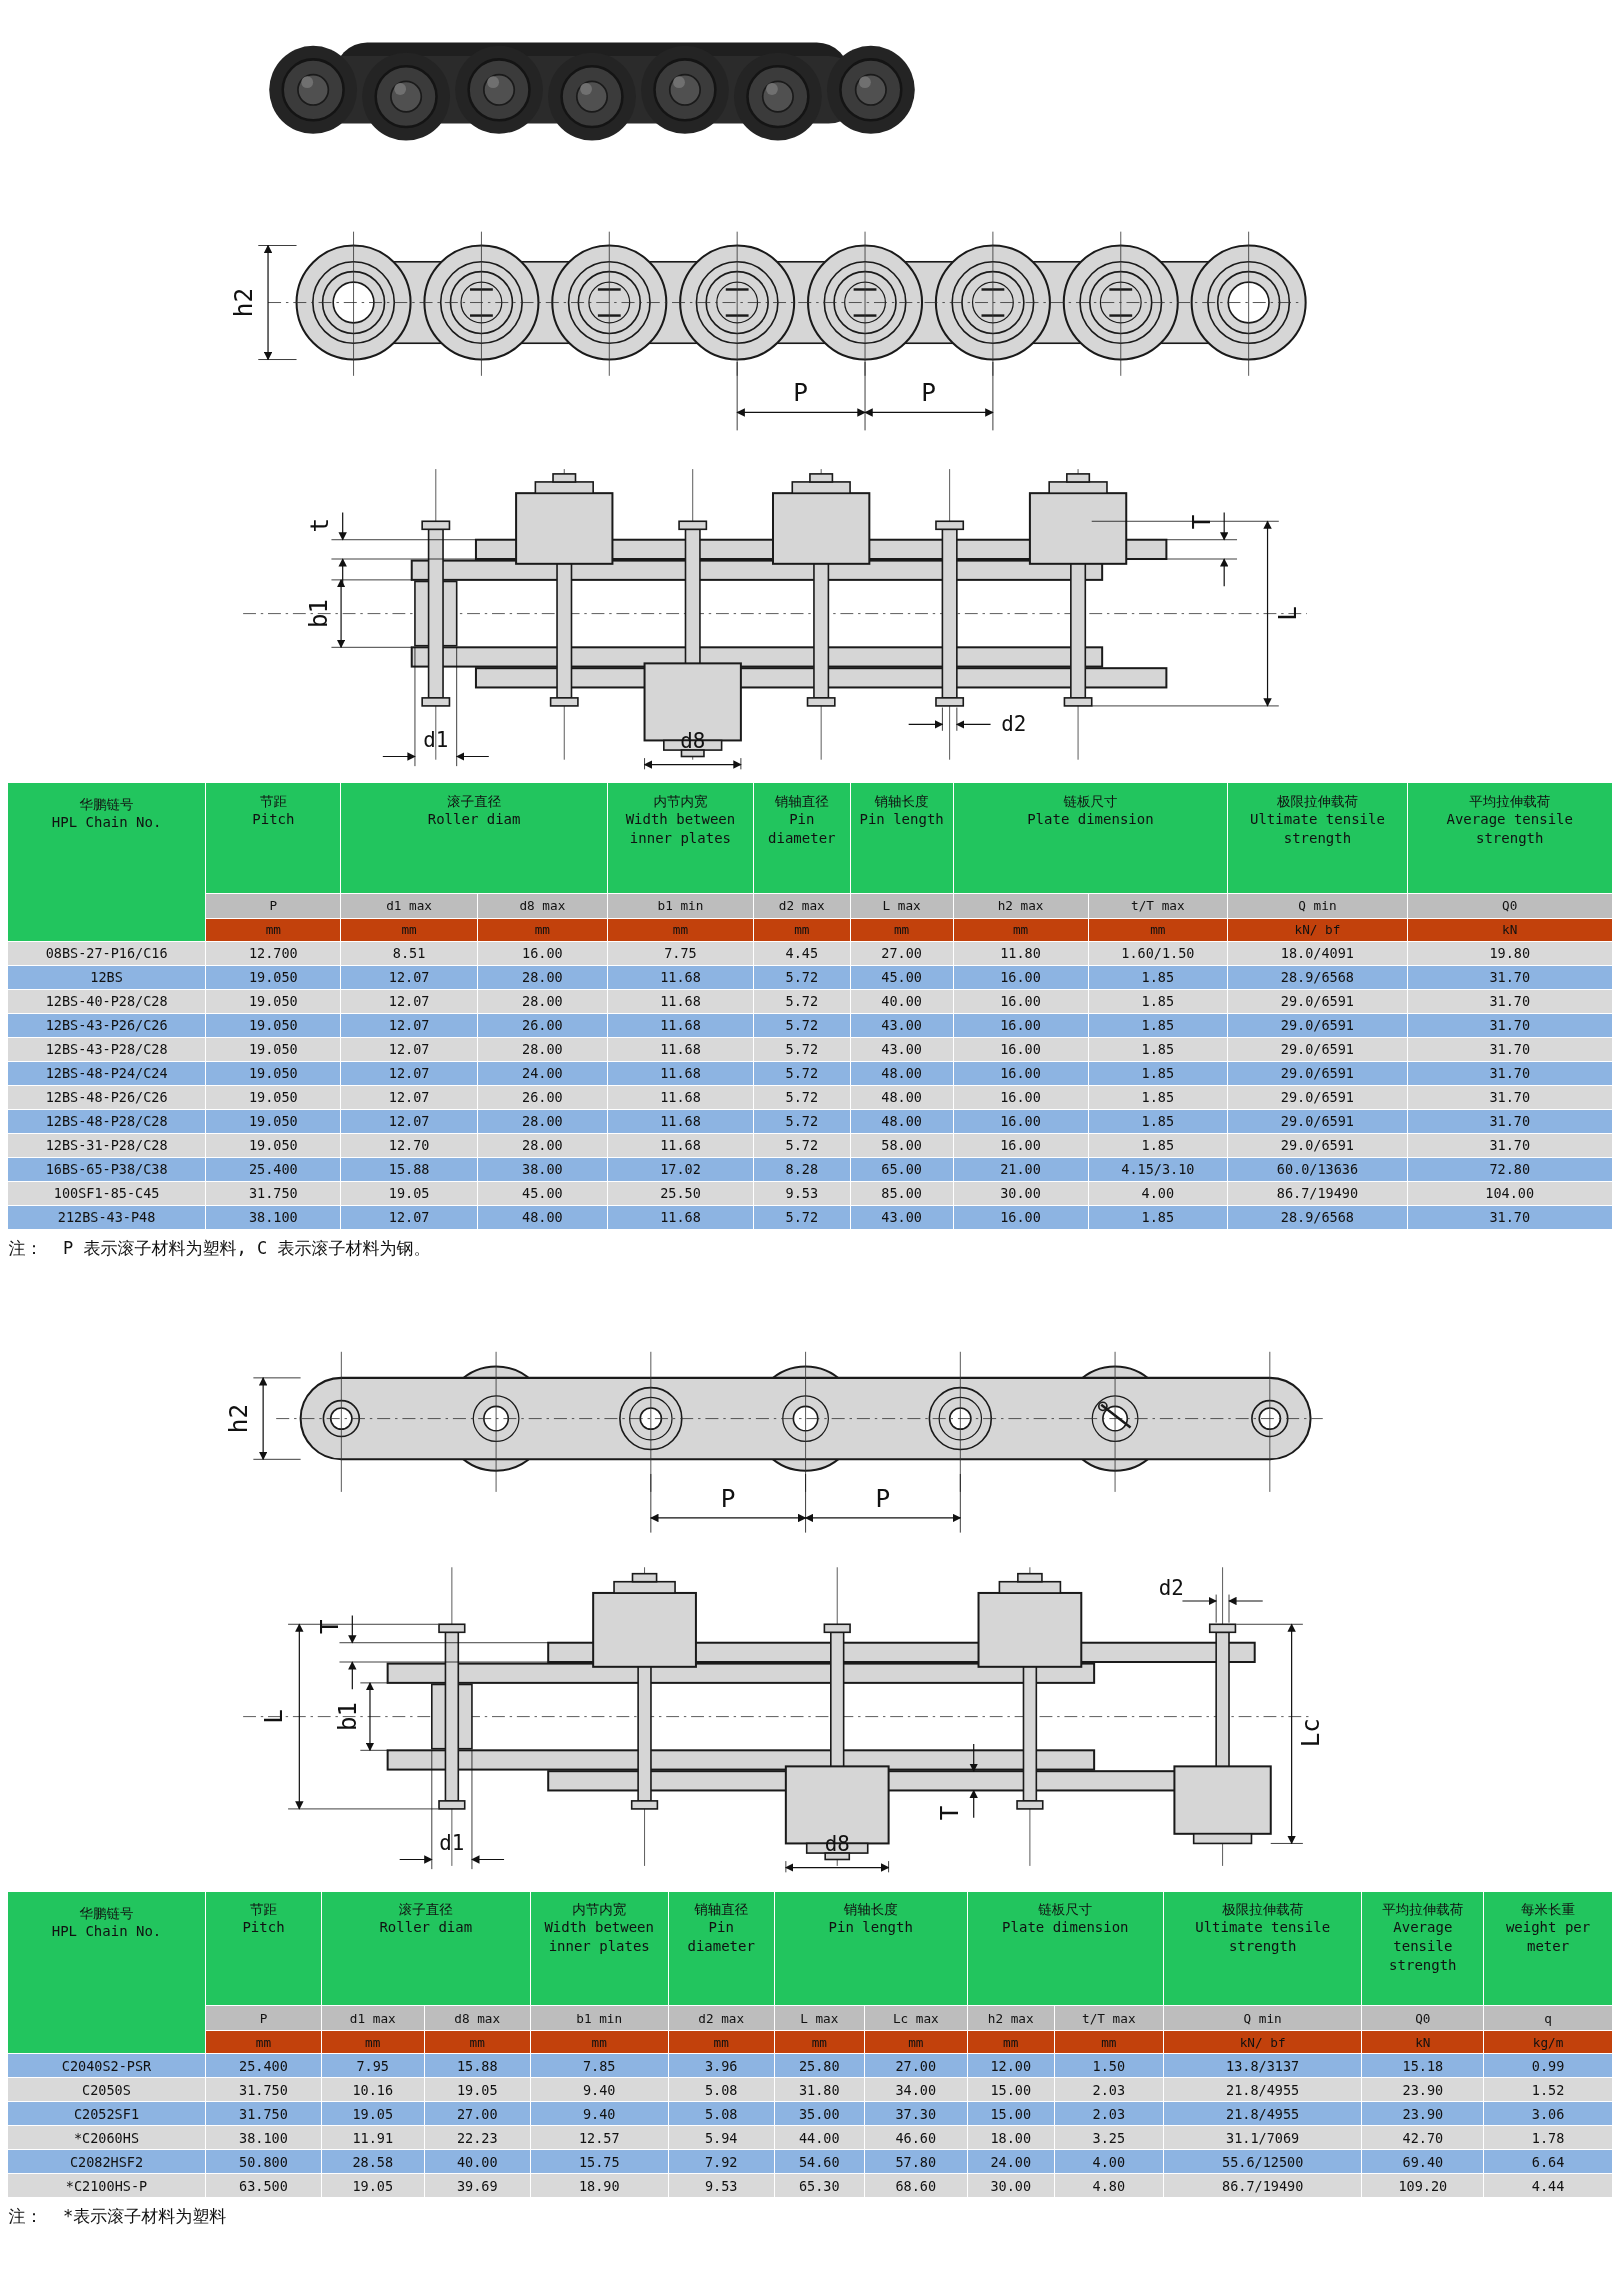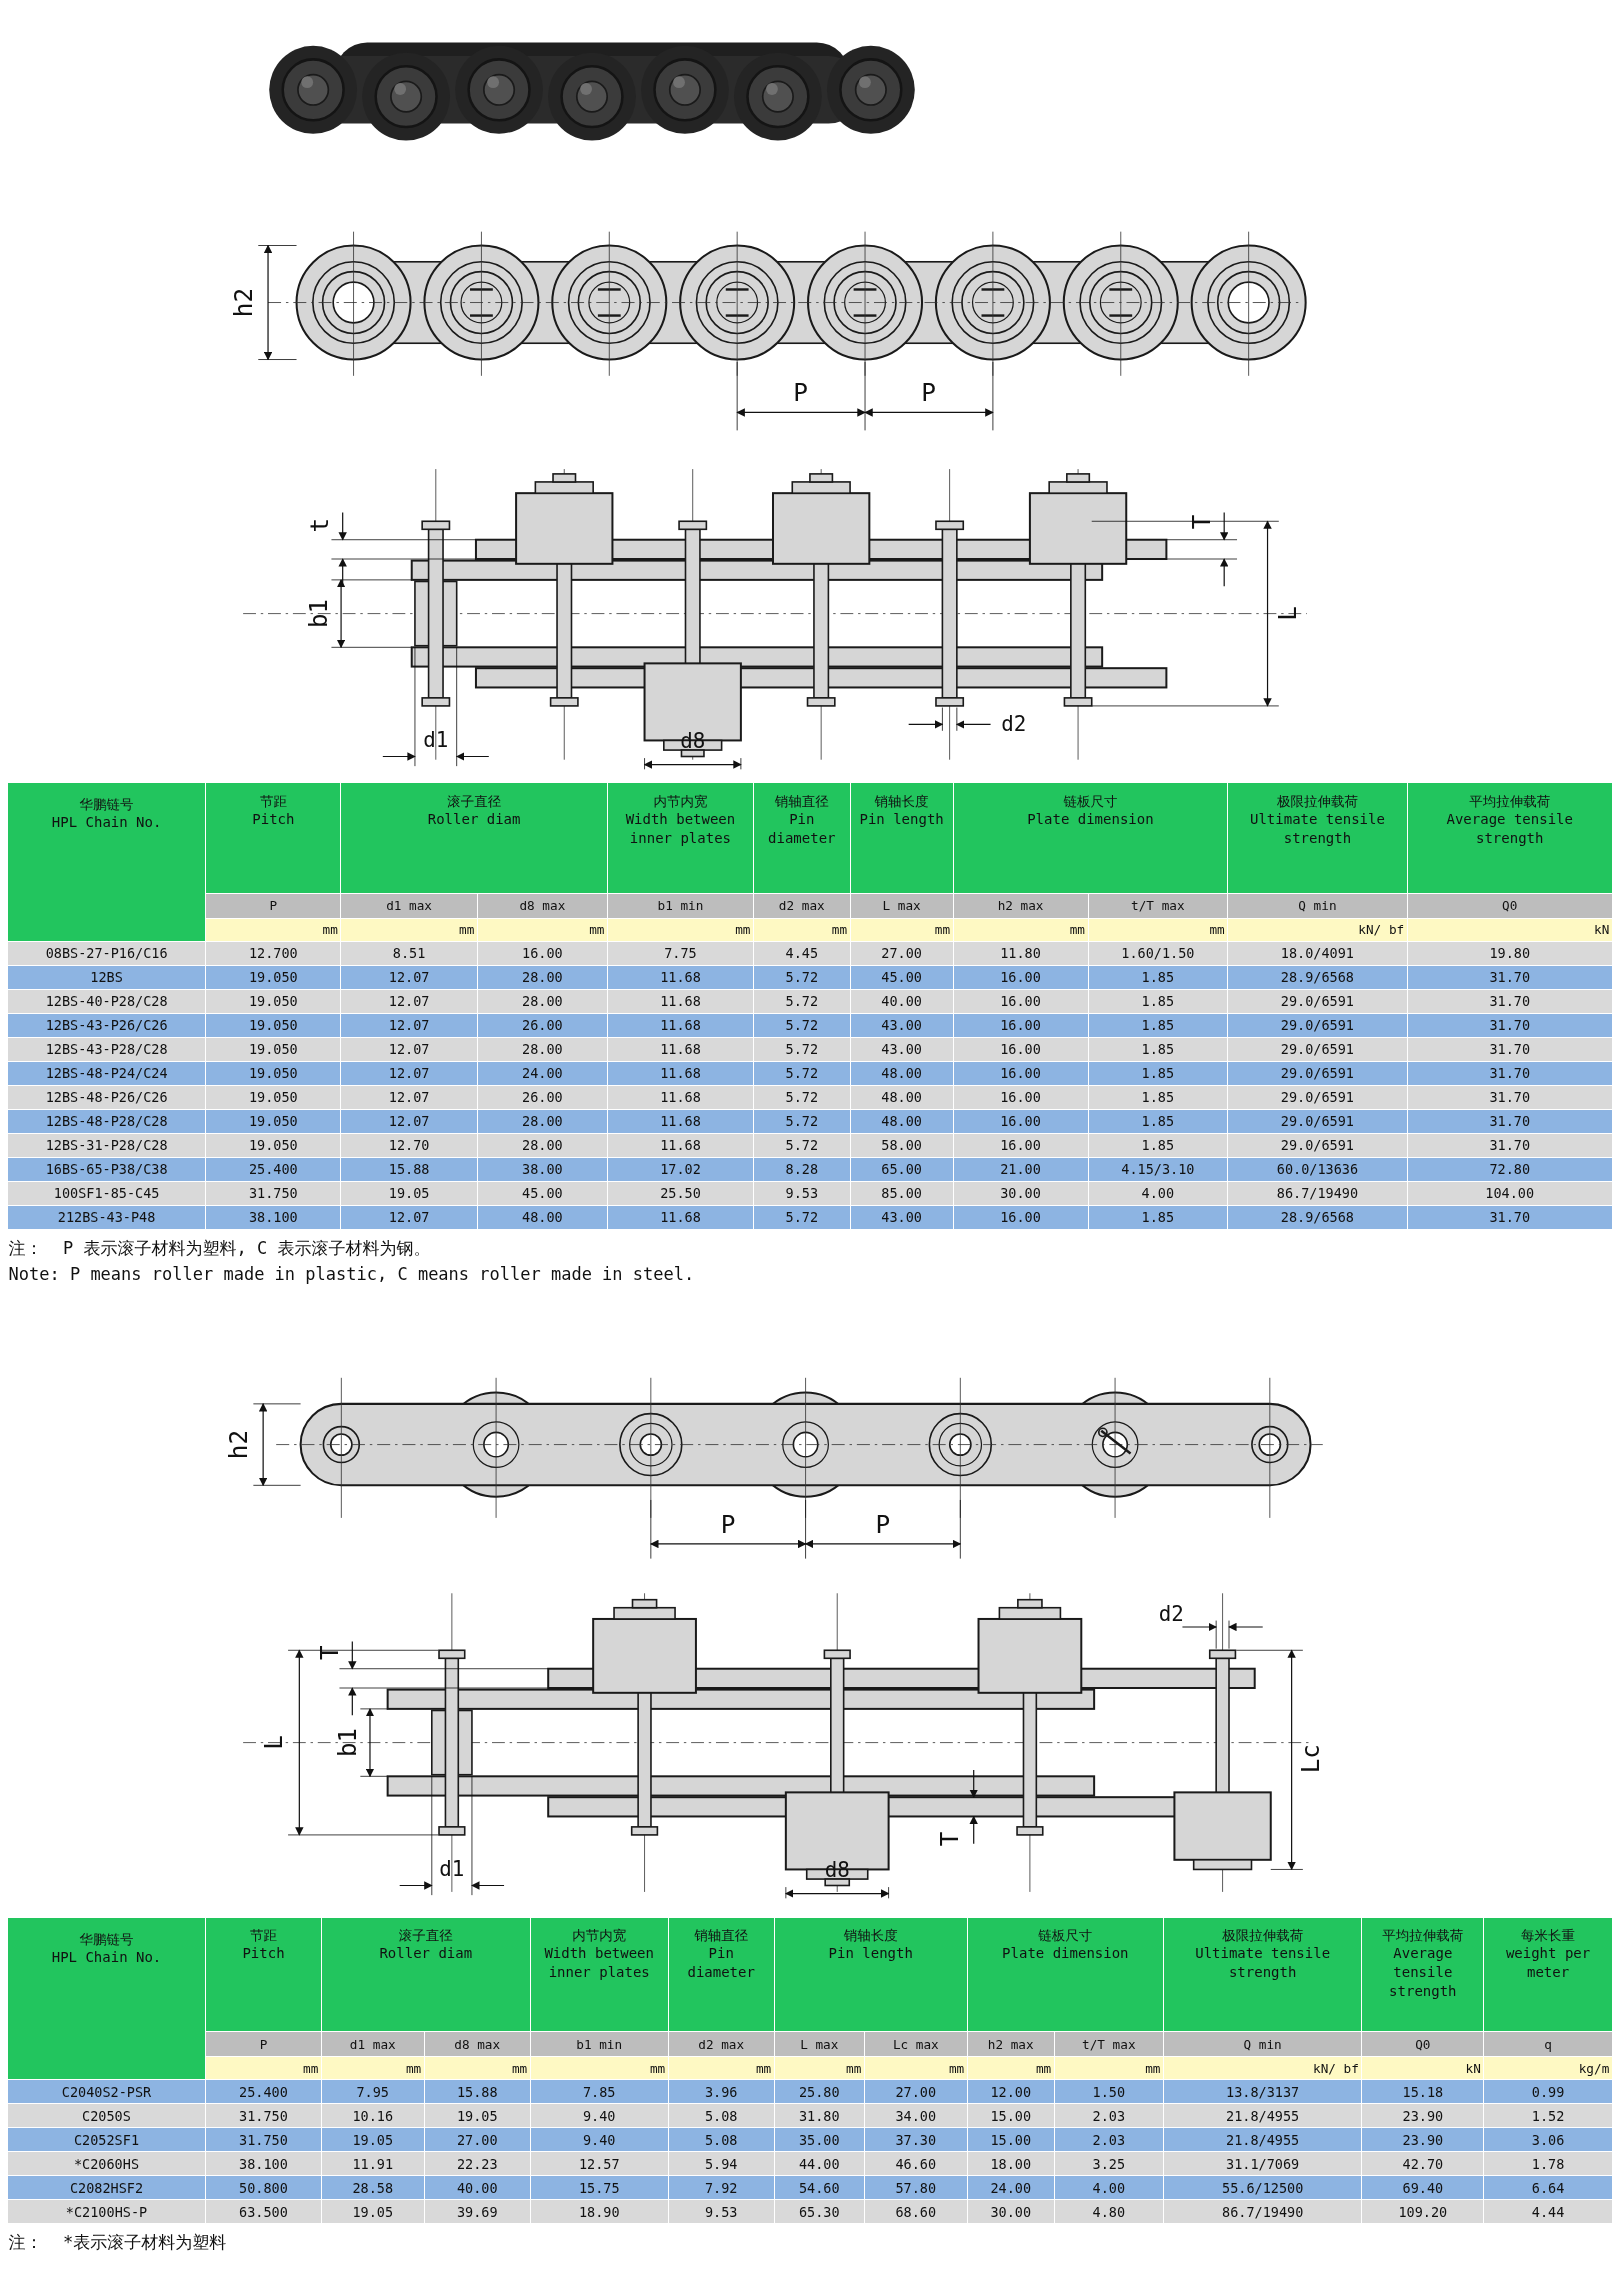--- a/index.html
+++ b/index.html
@@ -18,21 +18,21 @@
   table{border-collapse:separate;border-spacing:1.7px;width:1606px;margin:0 0 0 6.8px;table-layout:fixed;}
   #table1{margin-top:0;}
   #table2{margin-top:5px;}
   th,td{background:#d9d9d9;font-weight:normal;text-align:center;vertical-align:middle;padding:0 2.5px;}
   .group-row th{height:101px;vertical-align:top;padding-top:8.5px;font-size:13.5px;line-height:1.35;background:#22c55e;}
   #table2 .group-row th{height:105px;}
   th.chain-head{vertical-align:top;padding-top:12px;}
   .group-row .zh{font-size:13.5px;}
   .group-row .en{font-size:14px;}
   .subhead th{background:#bdbdbd;height:24px;font-size:12.7px;}
-  .units th{background:#fef9c3;height:22px;font-size:12.7px;text-align:right;}
+  .units th{background:#c2410c;height:22px;font-size:12.7px;}
   tbody td{height:23px;font-size:13.5px;}
   tbody tr.hl td{background:#8db4e2;}
   .note{margin:5px 0 0 8.5px;font-size:17px;line-height:26px;}
   .note div{white-space:pre;}
 
   
   .outline{fill:#d6d6d6;stroke:#1a1a1a;stroke-width:2.5;}
   .outline2{fill:#d6d6d6;stroke:#1a1a1a;stroke-width:2;}
   .ring{fill:none;stroke:#1a1a1a;stroke-width:2;}
   .hole-w{fill:#ffffff;stroke:#1a1a1a;stroke-width:2;}
@@ -517,21 +517,20 @@
         <td>16.00</td>
         <td>1.85</td>
         <td>28.9/6568</td>
         <td>31.70</td>
       </tr>
     </tbody>
   </table>
 
 <div class="note">
   <div>注：  P 表示滚子材料为塑料, C 表示滚子材料为钢。</div>
-  <div>Note: P means roller made in plastic, C means roller made in steel.</div>
 </div>
 
 <div class="diag" id="side2">
 <svg width="1124" viewBox="0 0 1380 270">
   <defs>
         <marker id="arr3" viewBox="0 0 10 10" refX="9" refY="5" markerWidth="7" markerHeight="7" orient="auto-start-reverse">
           <path d="M0,0L10,5L0,10z" fill="#111"></path>
         </marker>
       </defs>
   <circle class="outline" cx="350" cy="110" r="64"></circle>

